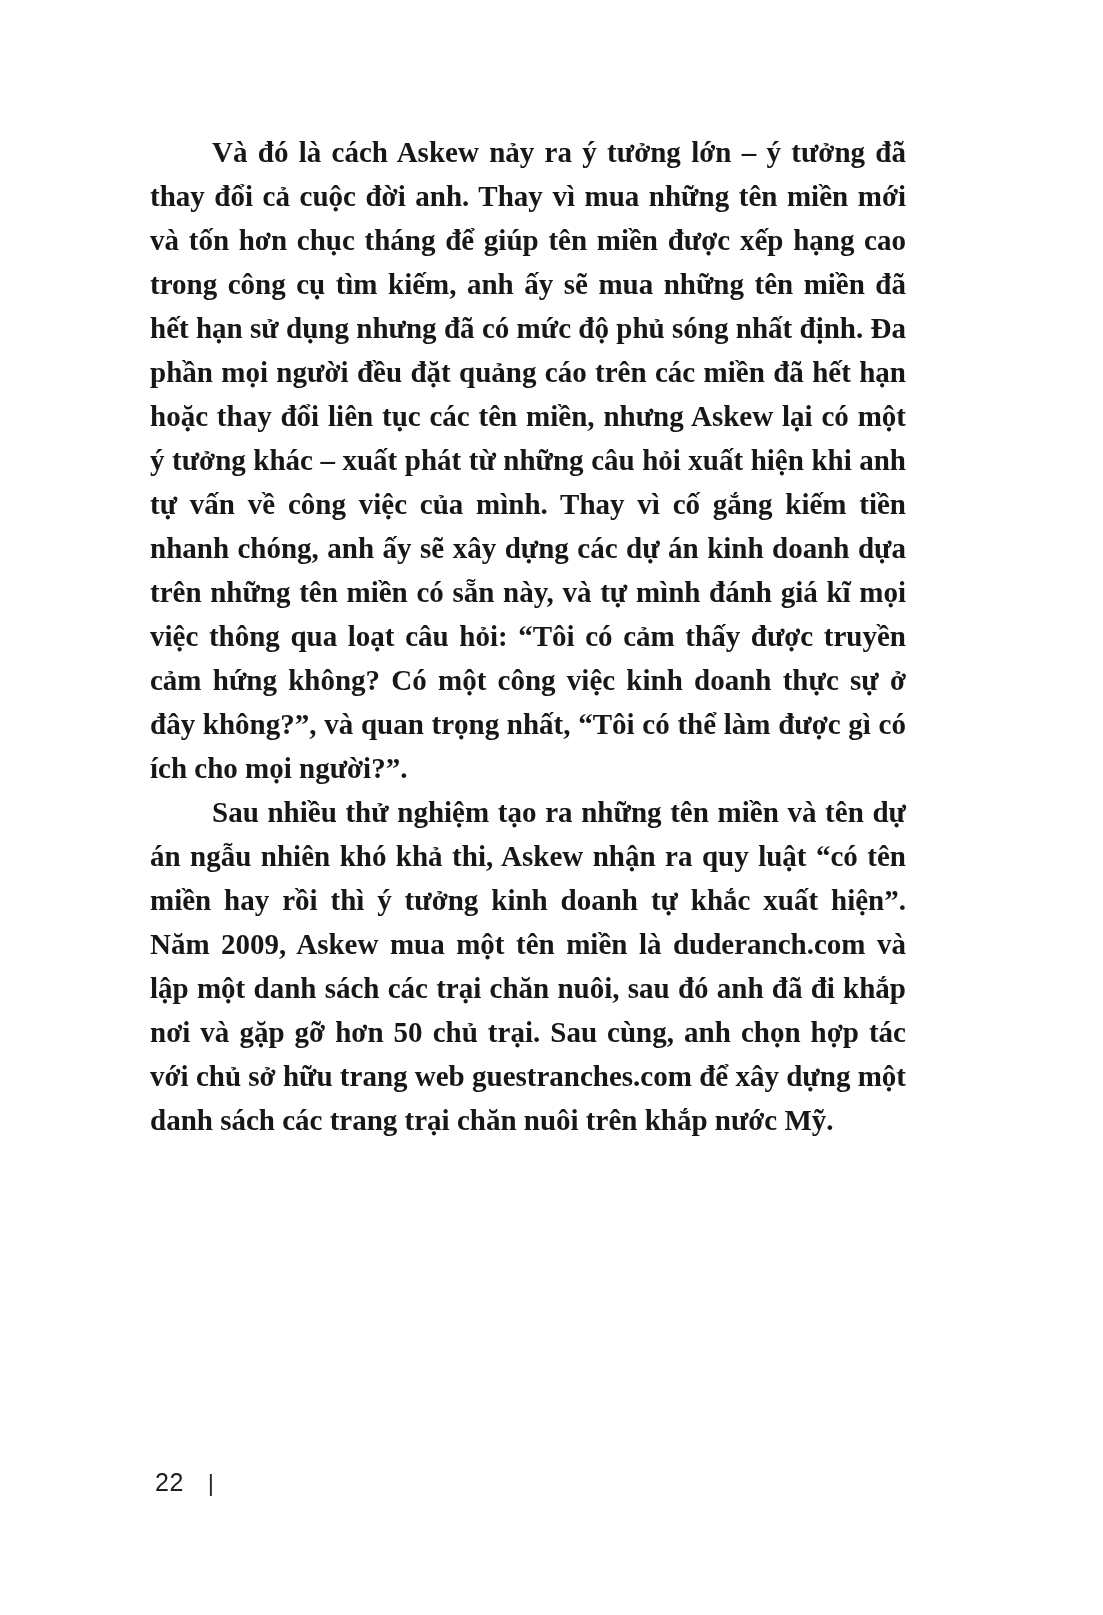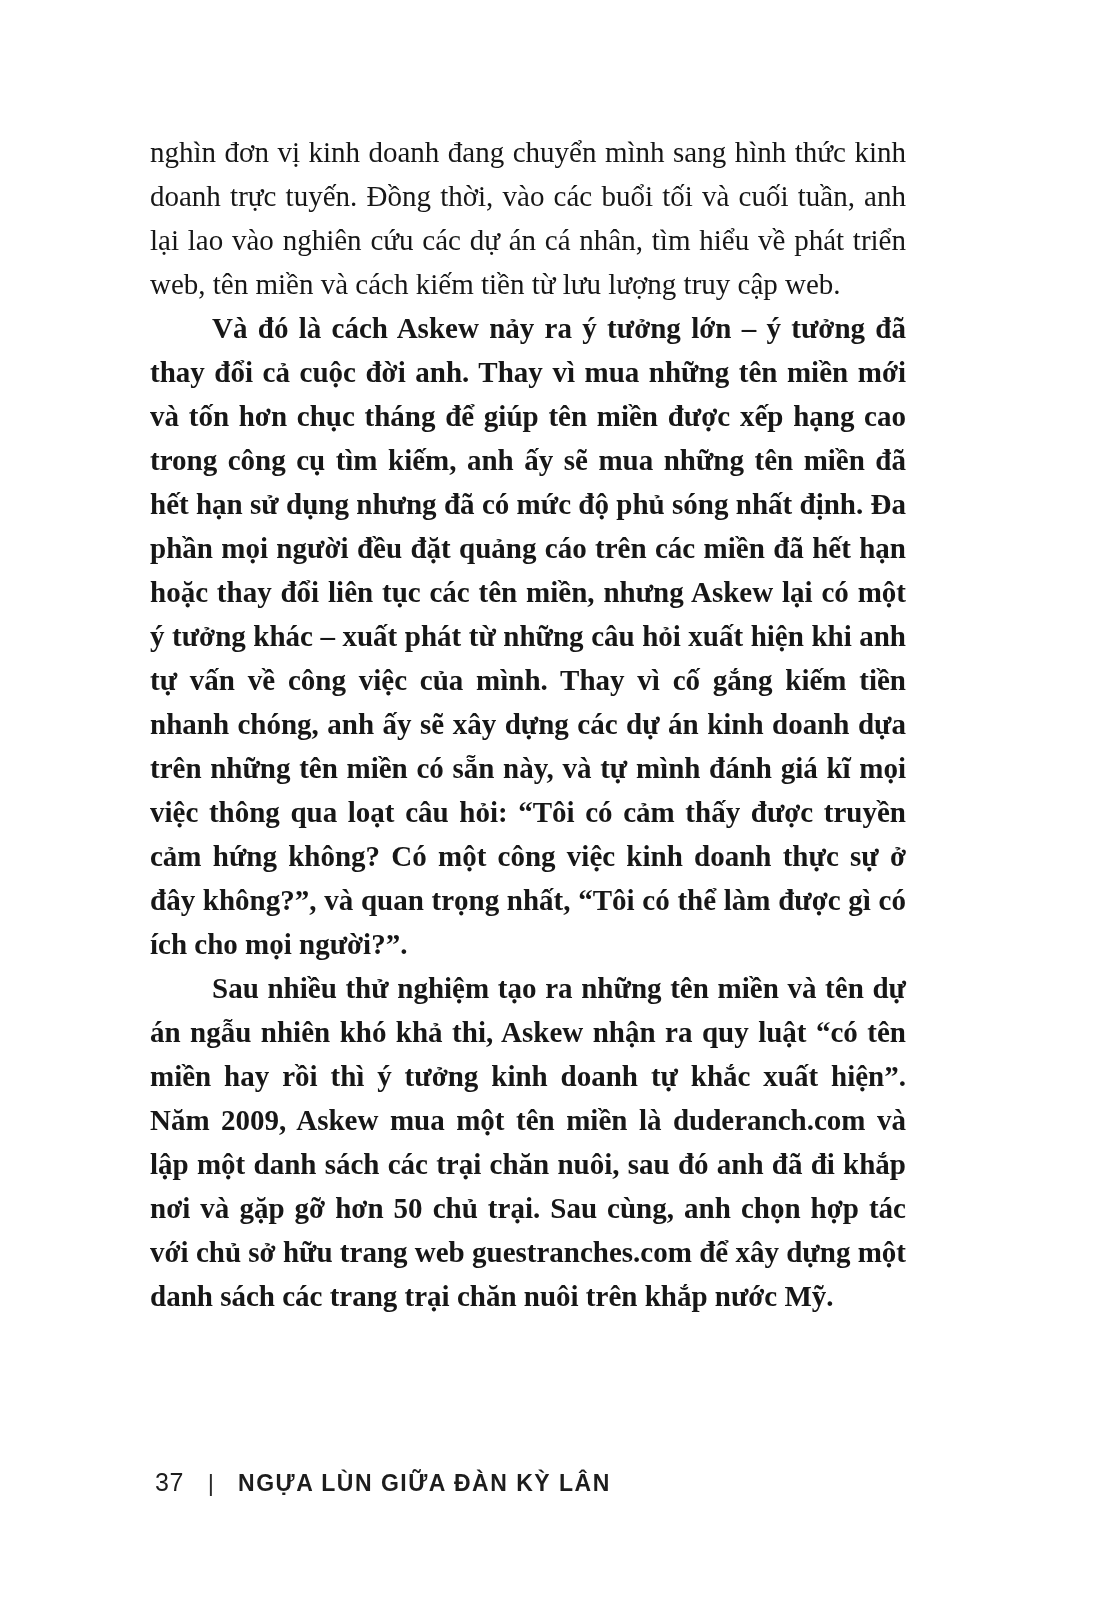--- a/index.html
+++ b/index.html
@@ -62,24 +62,22 @@
     font-weight: 700;
     letter-spacing: 1.5px;
   }
 </style>
 </head>
 <body>
 
 <div class="page">
 
   <div class="body-text">
-      <p>nghìn đơn vị kinh doanh đang chuyển mình sang hình thức kinh doanh trực tuyến. Đồng thời, vào các buổi tối và cuối tuần, anh lại lao vào nghiên cứu các dự án cá nhân, tìm hiểu về phát triển web, tên miền và cách kiếm tiền từ lưu lượng truy cập web.</p>
       <p class="indent">Và đó là cách Askew nảy ra ý tưởng lớn – ý tưởng đã thay đổi cả cuộc đời anh. Thay vì mua những tên miền mới và tốn hơn chục tháng để giúp tên miền được xếp hạng cao trong công cụ tìm kiếm, anh ấy sẽ mua những tên miền đã hết hạn sử dụng nhưng đã có mức độ phủ sóng nhất định. Đa phần mọi người đều đặt quảng cáo trên các miền đã hết hạn hoặc thay đổi liên tục các tên miền, nhưng Askew lại có một ý tưởng khác – xuất phát từ những câu hỏi xuất hiện khi anh tự vấn về công việc của mình. Thay vì cố gắng kiếm tiền nhanh chóng, anh ấy sẽ xây dựng các dự án kinh doanh dựa trên những tên miền có sẵn này, và tự mình đánh giá kĩ mọi việc thông qua loạt câu hỏi: “Tôi có cảm thấy được truyền cảm hứng không? Có một công việc kinh doanh thực sự ở đây không?”, và quan trọng nhất, “Tôi có thể làm được gì có ích cho mọi người?”.</p>
       <p class="indent">Sau nhiều thử nghiệm tạo ra những tên miền và tên dự án ngẫu nhiên khó khả thi, Askew nhận ra quy luật “có tên miền hay rồi thì ý tưởng kinh doanh tự khắc xuất hiện”. Năm 2009, Askew mua một tên miền là duderanch.com và lập một danh sách các trại chăn nuôi, sau đó anh đã đi khắp nơi và gặp gỡ hơn 50 chủ trại. Sau cùng, anh chọn hợp tác với chủ sở hữu trang web guestranches.com để xây dựng một danh sách các trang trại chăn nuôi trên khắp nước Mỹ.</p>
     </div>
 
   <div class="footer">
-    <span class="page-number">37</span>
+    <span class="page-number">22</span>
     <span class="footer-sep">|</span>
-    <span class="running-title">NGỰA LÙN GIỮA ĐÀN KỲ LÂN</span>
   </div>
 
 </div>
 
 </body></html>

